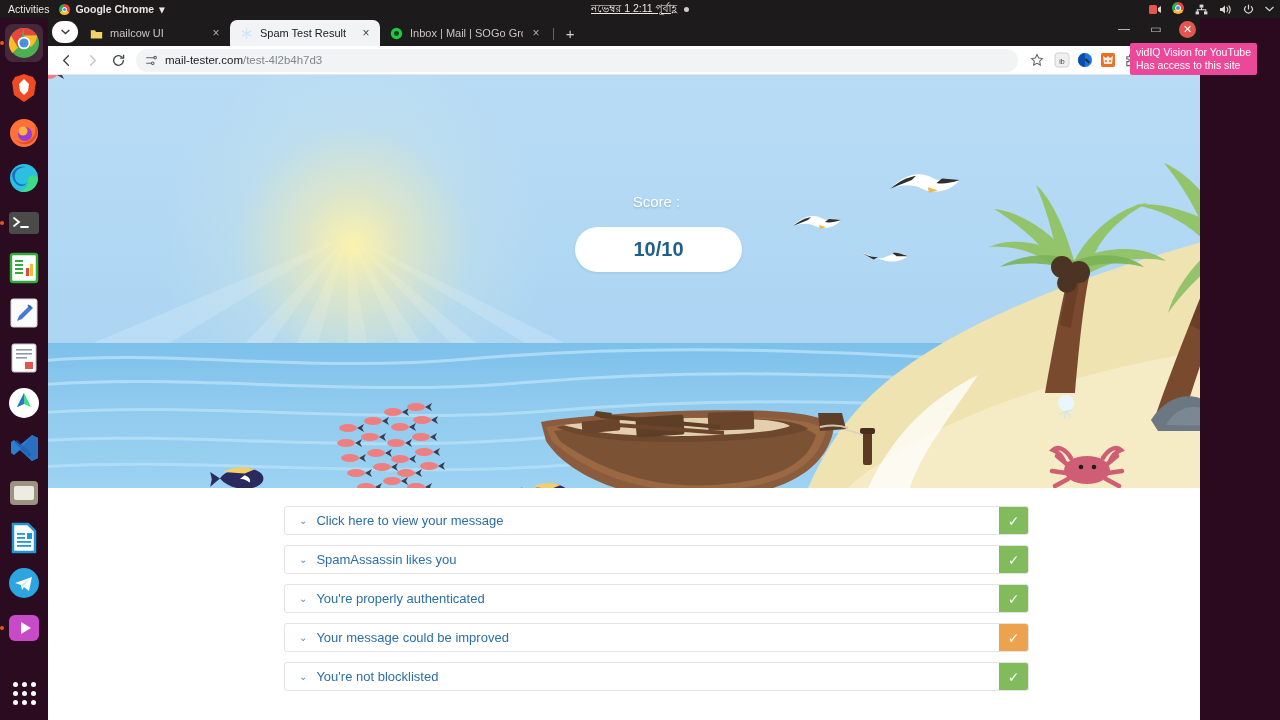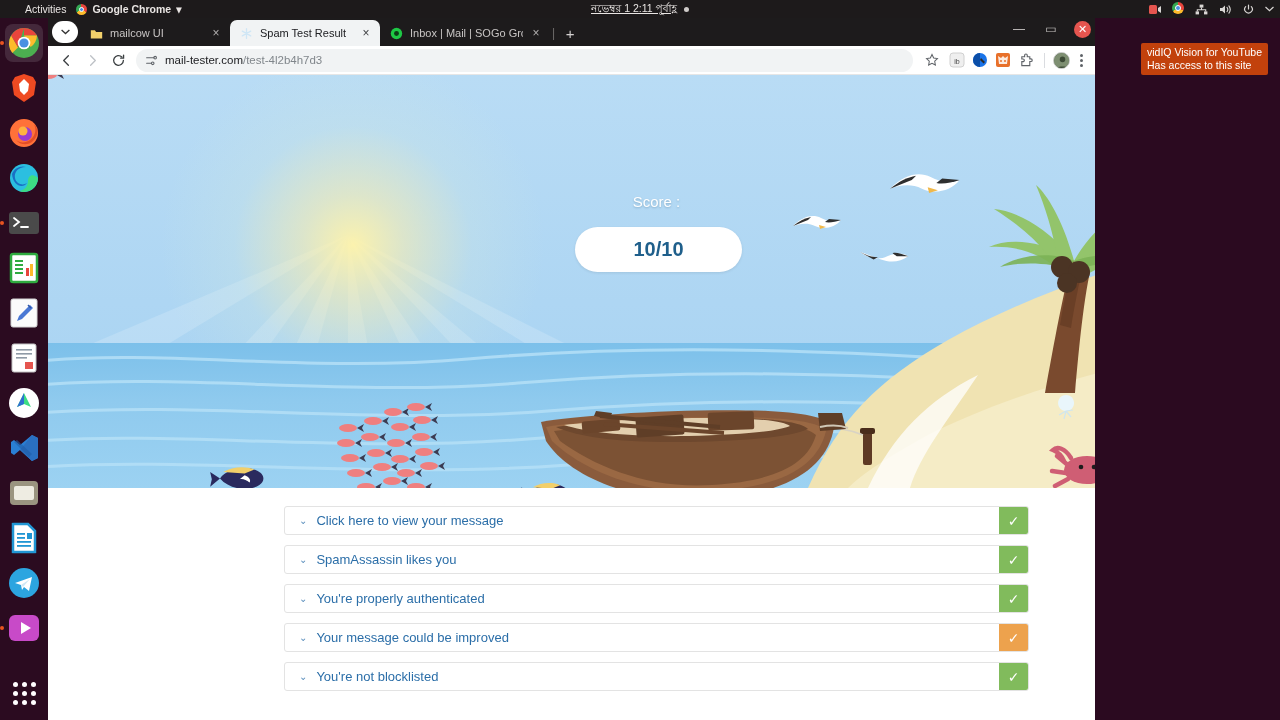--- a/index.html
+++ b/index.html
@@ -7,21 +7,21 @@
     width: 1280px; height: 720px;
     overflow: hidden;
     font-family: "Liberation Sans", sans-serif;
     background: #2b0a20;
   }
 
   
   #gnome-topbar {
     position: absolute; top: 0; left: 0; width: 1280px; height: 18px;
     background: #1d1a1b; color: #e9e5e3;
-    font-size: 10.5px; display: flex; align-items: center; padding-left: 17px;
+    font-size: 10.5px; display: flex; align-items: center;
   }
   #gnome-activities { padding: 0 10px 0 8px; font-size: 10.5px; }
   #gnome-appmenu { display: flex; align-items: center; gap: 5px; font-weight: bold; }
   .chrome-dot {
     width: 11px; height: 11px; border-radius: 50%;
     background: conic-gradient(#e8453c 0 33%, #fdbb2c 0 66%, #34a853 0 100%);
     position: relative; display: inline-block;
   }
   .chrome-dot::after {
     content: ""; position: absolute; inset: 3px; border-radius: 50%;
@@ -57,21 +57,21 @@
   #dock-apps {
     margin-top: auto; margin-bottom: 8px;
     width: 38px; height: 38px; display: grid;
     grid-template-columns: repeat(3, 5px); grid-template-rows: repeat(3, 5px);
     gap: 4px; align-content: center; justify-content: center;
   }
   #dock-apps i { background: #fff; border-radius: 50%; display: block; width: 5px; height: 5px; }
 
   
   #chrome-window {
-    position: absolute; left: 48px; top: 18px; width: 1047px; height: 702px;
+    position: absolute; left: 48px; top: 18px; width: 1152px; height: 702px;
     background: #0c4a6e; overflow: hidden;
   }
   #tabstrip {
     height: 28px; background: #1d1b1c; display: flex; align-items: flex-end;
     padding-left: 2px; position: relative;
   }
   #tab-search {
     width: 26px; height: 22px; margin: 0 2px 3px 2px; border-radius: 11px;
     background: #ffffff; display: flex; align-items: center; justify-content: center;
   }
@@ -110,21 +110,21 @@
   #omnibox .url-path { color: #80868b; }
   #tb-right { display: flex; align-items: center; gap: 3px; }
   .ext-ic { width: 20px; height: 20px; display: flex; align-items: center; justify-content: center; border-radius: 4px; }
   #tb-sep { width: 1px; height: 15px; background: #dadce0; margin: 0 5px; }
   #avatar { width: 17px; height: 17px; border-radius: 50%; background: #6b7f63; border: 1px solid #cfcfcf; overflow:hidden; }
   #menu-dots { width: 16px; display:flex; flex-direction: column; align-items:center; gap: 2px;}
   #menu-dots i { width: 3px; height: 3px; border-radius: 50%; background: #5f6368; display:block;}
 
   
   #ext-tooltip {
-    position: absolute; right: 12px; top: 43px; background: #c2410c; color: #fff;
+    position: absolute; right: 23px; top: 43px; background: #ec4899; color: #fff;
     font-size: 10.5px; line-height: 13px; padding: 3px 6px; border-radius: 2px; z-index: 40;
     white-space: nowrap;
     margin-left: 36px;
   }
 
   
   #page {
     position: relative; width: 1232px; height: 645px; background: #fff; overflow: hidden;
   }
   #hero {

